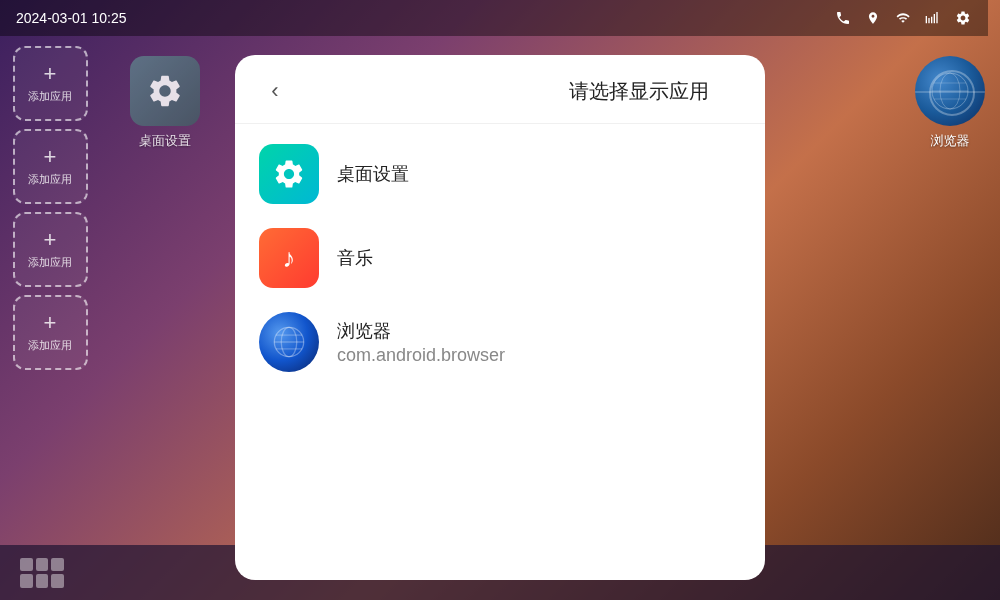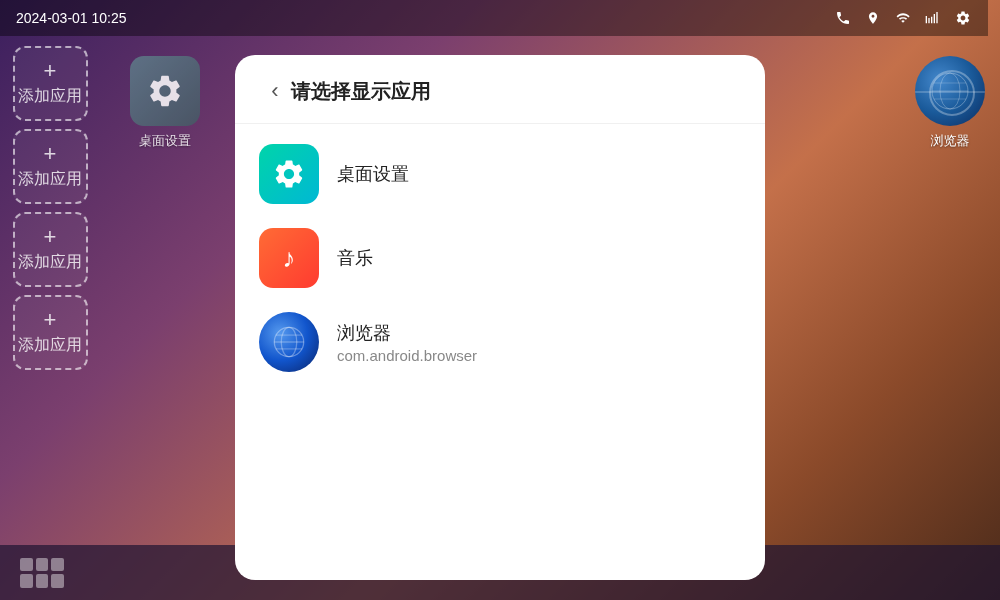--- a/index.html
+++ b/index.html
@@ -79,21 +79,21 @@
       gap: 4px;
       cursor: pointer;
       background: rgba(255,255,255,0.05);
     }
     .add-app-btn .plus-icon {
       font-size: 22px;
       color: rgba(255,255,255,0.8);
       line-height: 1;
     }
     .add-app-btn .add-label {
-      font-size: 16px;
+      font-size: 11px;
       color: rgba(255,255,255,0.8);
     }
 
     
     .bg-apps {
       position: absolute;
       left: 100px;
       top: 36px;
       bottom: 0;
       width: 130px;
@@ -254,23 +254,23 @@
       align-items: center;
       justify-content: center;
       cursor: pointer;
       color: #555;
       font-size: 22px;
       font-weight: 300;
     }
 
     .modal-title {
       flex: 1;
-      text-align: left;
+      text-align: right;
       font-size: 20px;
-      font-weight: 700;
+      font-weight: 400;
       color: #222;
     }
 
     .modal-body {
       flex: 1;
       overflow-y: auto;
       padding: 8px 0;
     }
 
     .app-list-item {
@@ -342,21 +342,21 @@
       gap: 2px;
     }
 
     .list-item-name {
       font-size: 18px;
       color: #222;
       font-weight: 400;
     }
 
     .list-item-sub {
-      font-size: 15px;
+      font-size: 18px;
       color: #888;
     }
 
     
     .music-note {
       font-size: 26px;
       color: white;
     }
 
     

